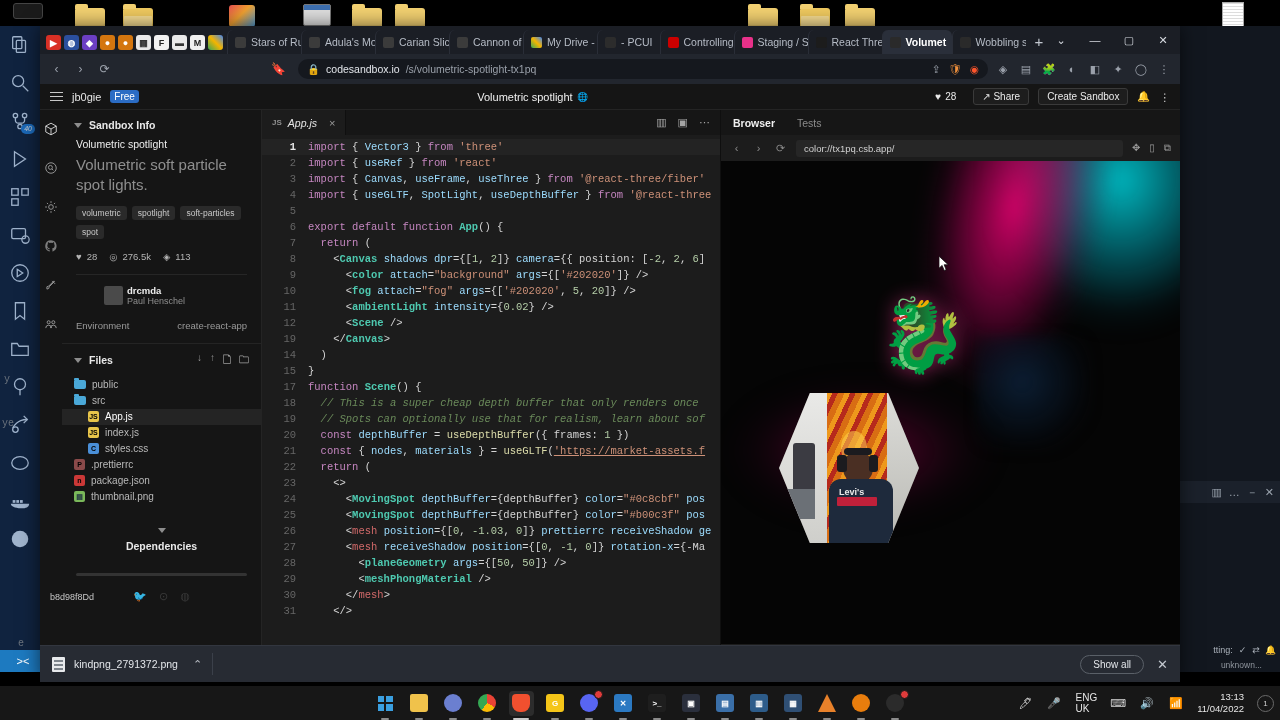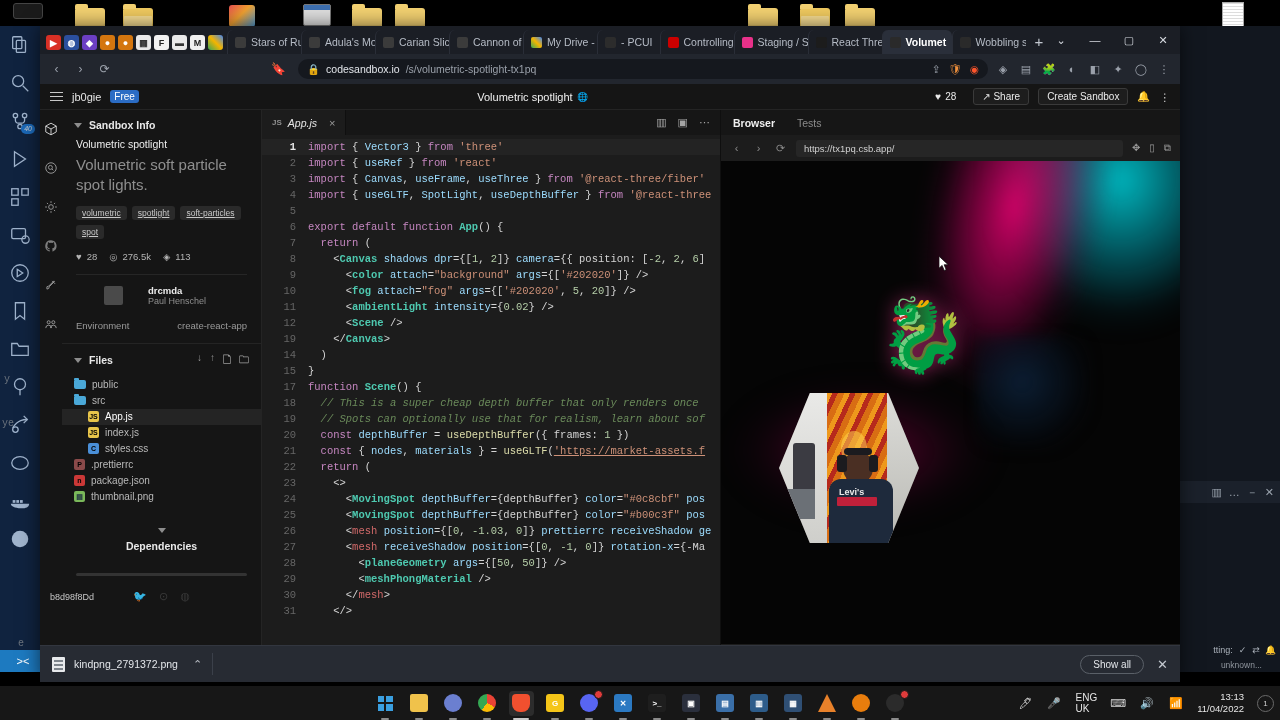--- a/index.html
+++ b/index.html
@@ -113,25 +113,25 @@
   .rail svg { width:14px; height:14px; }
 
   
   .sbar { width:200px; background:#151515; border-right:1px solid #242424; overflow:hidden; display:flex; flex-direction:column; }
   .sect-head { display:flex; align-items:center; gap:7px; padding:9px 12px 7px; color:#e8e8e8; font-size:10.5px; font-weight:bold; }
   .caret { width:0;height:0;border-left:4px solid transparent;border-right:4px solid transparent;border-top:5px solid #8d8d8d; }
   .sb-pad { padding:0 14px; }
   .sb-name { color:#ededed; font-size:10.5px; margin-bottom:5px; }
   .sb-desc { color:#8f8f8f; font-size:15px; line-height:1.35; margin-bottom:10px; }
   .tags { display:flex; flex-wrap:wrap; gap:5px; margin-bottom:12px; }
-  .tag { background:#2a2a2a; color:#c8c8c8; font-size:8.5px; padding:2px 6px; border-radius:3px;text-decoration:underline; }
+  .tag { background:#2a2a2a; color:#c8c8c8; font-size:8.5px; padding:2px 6px; border-radius:3px; }
   .stats { display:flex; align-items:center; gap:12px; color:#b4b4b4; font-size:9.5px; margin-bottom:12px; }
   .stat { display:flex; align-items:center; gap:5px; }
   .hr { height:1px; background:#262626; margin:4px 0 10px; }
-  .author { display:flex; align-items:center; gap:25px; margin-bottom:14px;padding-left:28px; }
+  .author { display:flex; align-items:center; gap:4px; margin-bottom:14px;padding-left:28px; }
   .avatar { width:19px; height:19px; border-radius:2px; background:#4a4a4a; }
   .au-name { color:#ededed; font-size:9.5px; font-weight:bold; }
   .au-real { color:#8f8f8f; font-size:9px; }
   .kv { display:flex; justify-content:space-between; color:#9a9a9a; font-size:9.5px; padding-bottom:12px; }
   .files-head { display:flex; align-items:center; padding:8px 12px; gap:7px; color:#e8e8e8; font-size:10.5px; font-weight:bold; border-top:1px solid #242424;}
   .files-acts { margin-left:auto; display:flex; gap:8px; color:#9a9a9a; font-size:10px; }
   .frow { display:flex; align-items:center; gap:6px; padding:2.5px 12px; color:#b9b9b9; font-size:10px; }
   .frow.sel { background:#242424; color:#fff; }
   .frow.ind { padding-left:26px; }
   .fico { width:11px; height:11px; border-radius:2px; display:flex; align-items:center; justify-content:center; font-size:7px; color:#000; font-weight:bold; }
@@ -719,21 +719,21 @@
 
         <div class="preview">
           <div class="pv-tabs">
             <span class="pv-tab active">Browser</span>
             <span class="pv-tab">Tests</span>
           </div>
           <div class="pv-url">
             <span class="pv-nav">‹</span>
             <span class="pv-nav">›</span>
             <span class="pv-nav">⟳</span>
-            <span class="pv-field">https://tx1pq.csb.app/</span>
+            <span class="pv-field">color://tx1pq.csb.app/</span>
             <span class="pv-acts">
               <span>✥</span>
               <span>▯</span>
               <span>⧉</span>
             </span>
           </div>
 
           <div class="pv-canvas">
             <div class="beam-teal"></div>
             <div class="beam-pink"></div>

